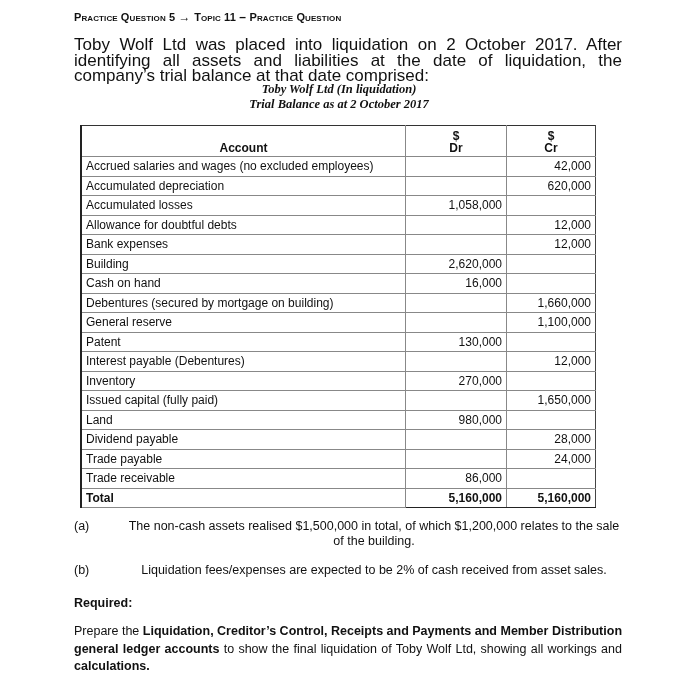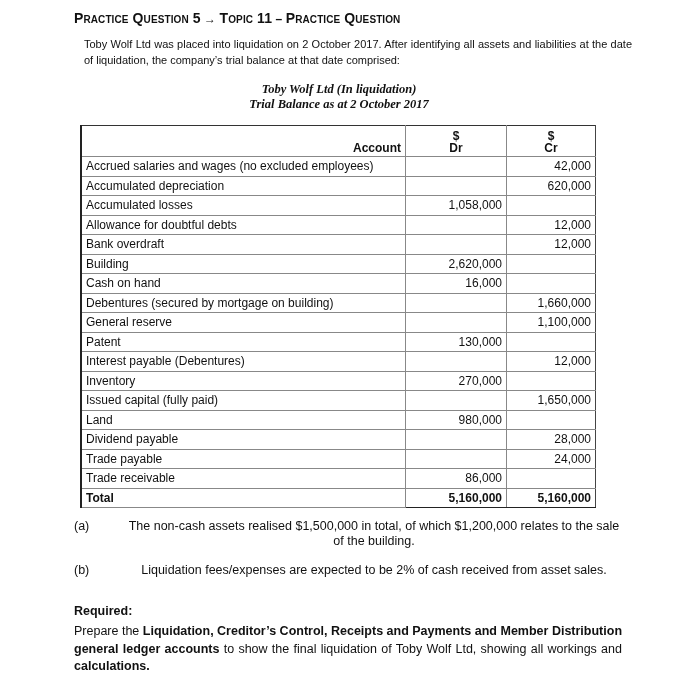--- a/index.html
+++ b/index.html
@@ -5,53 +5,53 @@
   html, body { margin: 0; padding: 0; background: #ffffff; }
   body {
     width: 700px; height: 676px; position: relative; overflow: hidden;
     font-family: "Liberation Sans", sans-serif; color: #111; font-size: 12.5px;
   }
   .page { position: absolute; left: 74px; top: 0; width: 550px; }
   .heading {
     position: absolute; top: 10px; left: 0; font-weight: bold; font-size: 12px;
     font-variant: small-caps; letter-spacing: 0.1px;
   }
-  .heading .big { font-size: 14px; }
+  .heading .big { font-size: 11px; }
   .intro {
-    position: absolute; top: 37px; left: 10px; width: 548px; line-height: 15.5px;
-    text-align: justify; font-size: 11px;
+    position: absolute; top: 37px; left: 0; width: 548px; line-height: 15.5px;
+    text-align: justify; font-size: 17px;
   }
   .tb-title {
     position: absolute; top: 82px; left: 0; width: 530px; text-align: center;
     font-weight: bold; font-style: italic; font-size: 12.5px; line-height: 15px; font-family: Liberation Serif, serif;
   }
   table.tb {
     position: absolute; left: 6px; top: 125px; border-collapse: collapse;
     font-size: 12px;
   }
   table.tb td, table.tb th {
     border: 1px solid #888; padding: 0 4px; height: 18.5px; line-height: 16px;
   }
   table.tb th { font-weight: bold; vertical-align: bottom; line-height: 12px; padding-top: 2px; padding-bottom: 2px; }
-  table.tb th.acct { text-align: right; height: 26px; }
+  table.tb th.acct { text-align: center; height: 26px; }
   table.tb th.num { text-align: center; }
   table.tb td.acct { width: 315px; text-align: left; }
   table.tb td.num { width: 92px; text-align: right; }
   table.tb td.num2 { width: 80px; text-align: right; }
   table.tb .c1 { border-left: 2px solid #222; }
   table.tb .c2 { border-left: 1.5px solid #222; }
   table.tb .c3 { border-left: 1.5px solid #222; border-right: 1.5px solid #444; }
   table.tb tr.total td { font-weight: bold; border-radius: 6px; }
   table.tb tr.head th { border-top: 1.5px solid #333; }
   table.tb tr.total td.c2, table.tb tr.total td.c3 { border-bottom: 1.5px solid #222; }
   .notes { position: absolute; top: 519px; left: 0; width: 548px; font-size: 12.5px; }
   .note { position: relative; line-height: 15px; margin-bottom: 14px; }
   .note .lbl { position: absolute; left: 0; top: 0; }
   .note .txt { margin-left: 52px; display: block; text-align: center; }
-  .required { position: absolute; top: 596px; left: 0; font-weight: bold; font-size: 12.5px; margin-top: 8px; }
+  .required { position: absolute; top: 596px; left: 0; font-weight: bold; font-size: 12.5px; }
   .prepare { position: absolute; top: 623px; left: 0; width: 548px; line-height: 17.5px; text-align: justify; font-size: 12.5px; }
   .prepare b { font-weight: bold; }
 </style>
 </head>
 <body>
 
 <div class="page">
 
   <div class="heading">
     <span class="big">Practice Question 5</span>
@@ -97,21 +97,21 @@
           <td class="acct c1">Accumulated losses</td>
           <td class="num c2">1,058,000</td>
           <td class="num2 c3"></td>
         </tr>
         <tr>
           <td class="acct c1">Allowance for doubtful debts</td>
           <td class="num c2"></td>
           <td class="num2 c3">12,000</td>
         </tr>
         <tr>
-          <td class="acct c1">Bank overdraft</td>
+          <td class="acct c1">Bank expenses</td>
           <td class="num c2"></td>
           <td class="num2 c3">12,000</td>
         </tr>
         <tr>
           <td class="acct c1">Building</td>
           <td class="num c2">2,620,000</td>
           <td class="num2 c3"></td>
         </tr>
         <tr>
           <td class="acct c1">Cash on hand</td>

